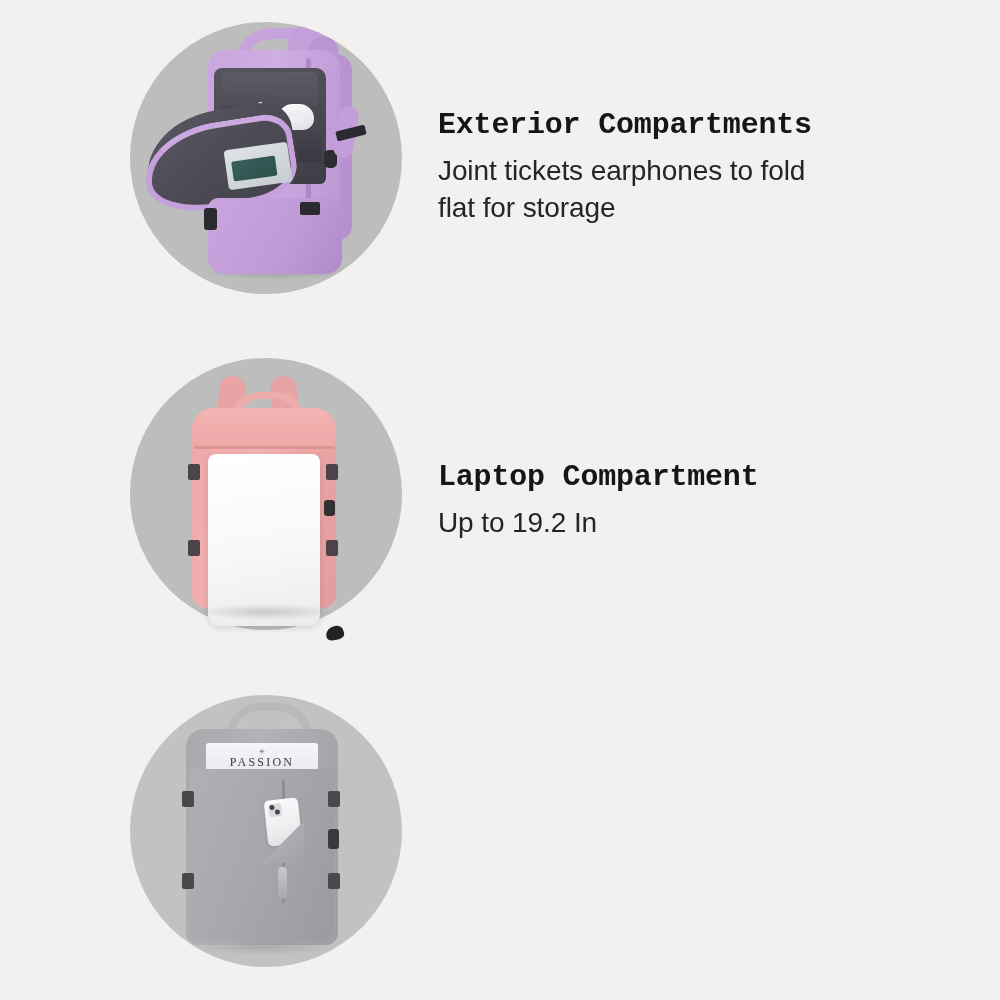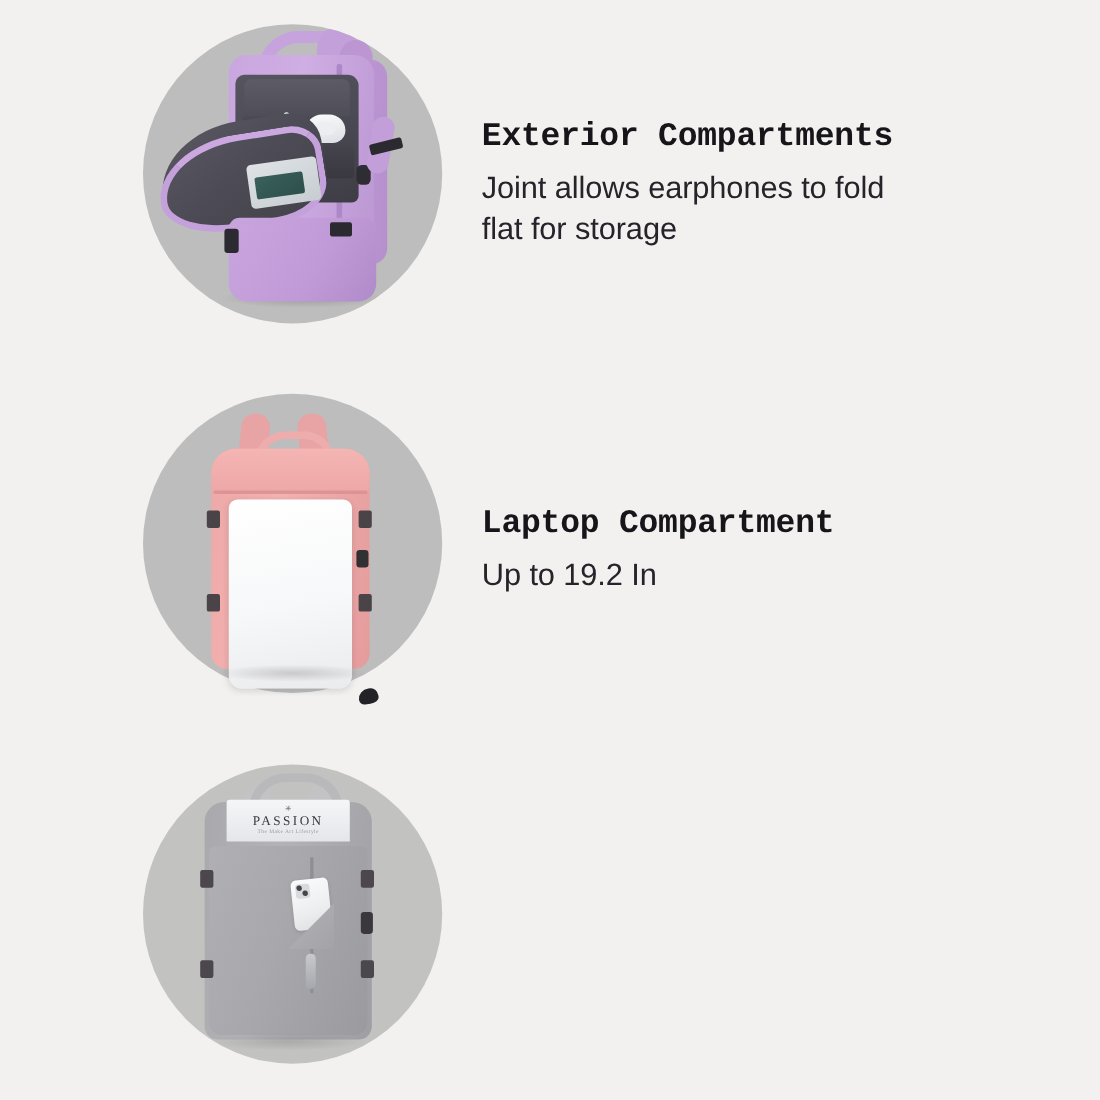--- a/index.html
+++ b/index.html
@@ -229,21 +229,21 @@
     position:absolute;width:24px;height:30px;background:#c3c3c5;border-radius:12px;
   }
   .bp3 .sh-l{left:92px;top:20px;}
   .bp3 .sh-r{left:148px;top:20px;}
   .bp3 .body{
     position:absolute;left:56px;top:34px;width:152px;height:216px;
     background:linear-gradient(100deg,#a9a9ad 0%,#b3b3b7 40%,#9e9ea3 100%);
     border-radius:18px 18px 12px 12px;
   }
   .bp3 .booklet{
-    position:absolute;left:76px;top:32px;width:112px;height:38px;
+    position:absolute;left:76px;top:48px;width:112px;height:38px;
     background:linear-gradient(180deg,#f5f6f8 0%,#e4e6ea 100%);
     border-radius:3px 3px 0 0;
     overflow:hidden;
   }
   .bp3 .bk-star{
     position:absolute;left:0;right:0;top:5px;text-align:center;
     font-size:7px;color:#6a6a70;line-height:1;
   }
   .bp3 .bk-title{
     position:absolute;left:0;right:0;top:12px;text-align:center;
@@ -338,21 +338,21 @@
           <div class="clip clip-a"></div>
           <div class="clip clip-b"></div>
           <div class="clip clip-c"></div>
         </div>
       </div>
     </div>
   </div>
 
   <div class="txt-col">
     <h2 class="f-title">Exterior Compartments</h2>
-    <p class="f-desc">Joint allows earphones to fold flat for storage</p>
+    <p class="f-desc">Joint tickets earphones to fold flat for storage</p>
   </div>
 </div>
 
 <div class="feature-row" id="row-1">
 
   <div class="img-col">
     <div class="circle" id="circle-1">
       <div class="bp2">
         <div class="sh sh-l shoulder"></div>
         <div class="sh sh-r shoulder"></div>

